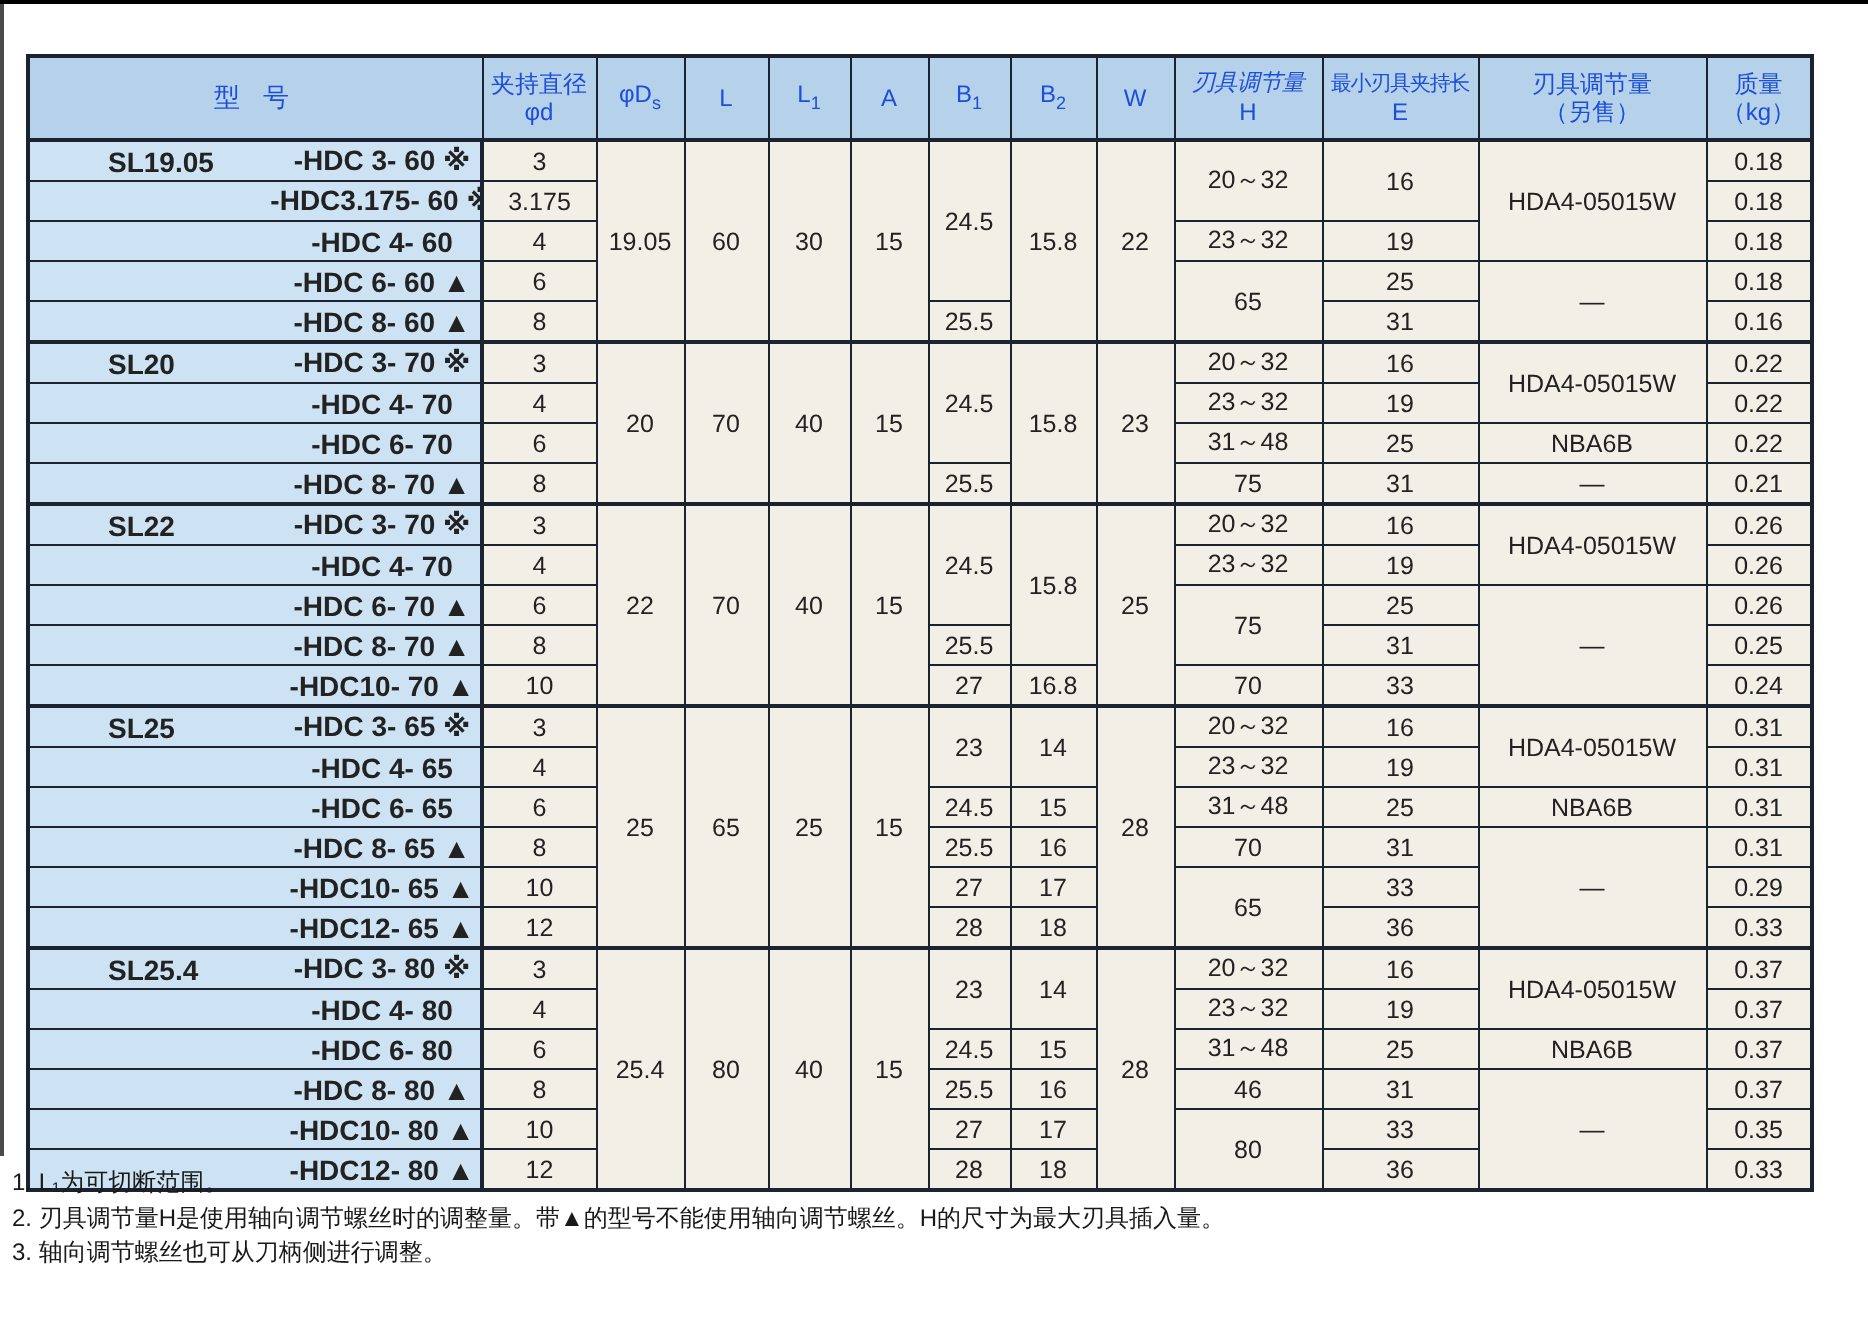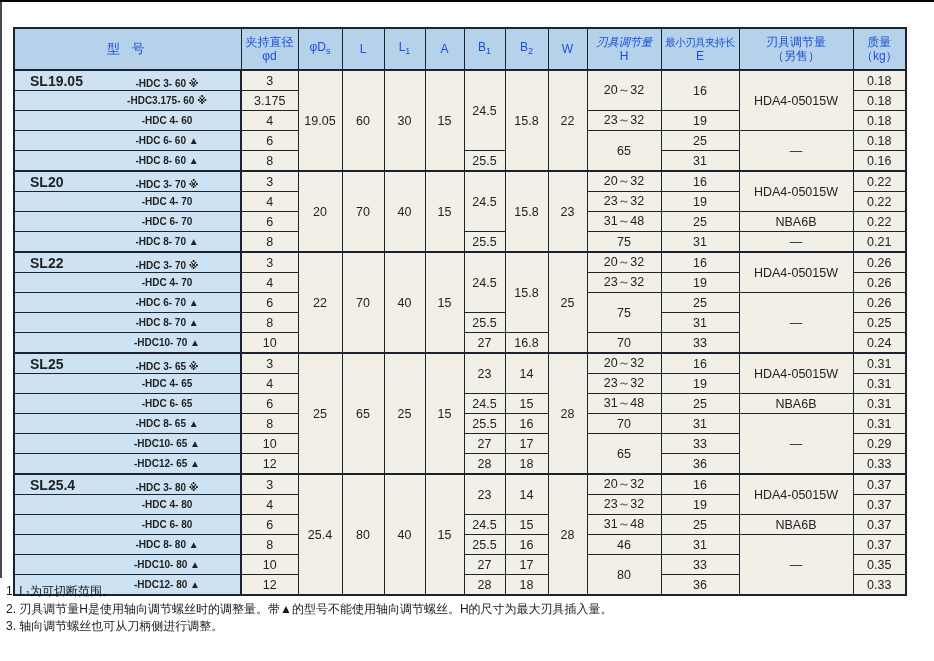--- a/index.html
+++ b/index.html
@@ -33,27 +33,27 @@
     border:1px solid #1b2330;background:#f2efe6;
     text-align:center;vertical-align:middle;
     font-size:12.5px;height:19px;padding:0 1px;color:#222;
     overflow:hidden;white-space:nowrap;
   }
   .spec-table tr.group-start td{border-top:2px solid #1b2330;}
   .spec-table td.col-d{border-left:2px solid #1b2330;}
   .spec-table td.model-cell{
     background:#cde3f4;padding:0;text-align:left;
   }
-  .model-wrap{display:flex;align-items:flex-end;width:100%;}
+  .model-wrap{display:flex;align-items:center;width:100%;margin-left:24px;}
   .series{
     width:78px;padding-left:15px;font-weight:bold;font-size:14px;
     flex:0 0 auto;white-space:nowrap;
   }
   .model{
-    flex:1 1 auto;text-align:center;font-weight:bold;font-size:10px;
+    flex:1 1 auto;text-align:center;font-weight:bold;font-size:14px;
     padding-right:14px;white-space:nowrap;
   }
   .footnotes{
     position:absolute;left:6px;top:583px;width:920px;
     font-size:12px;line-height:17.5px;color:#191919;
   }
 </style>
 </head>
 <body>
 

